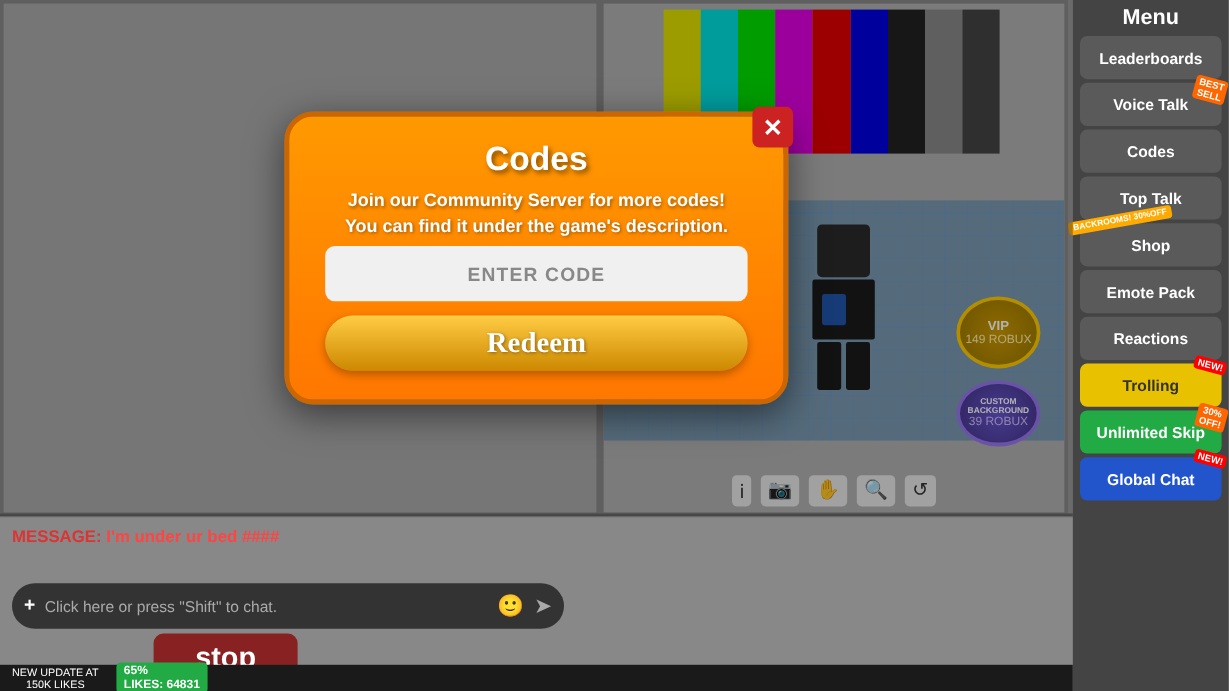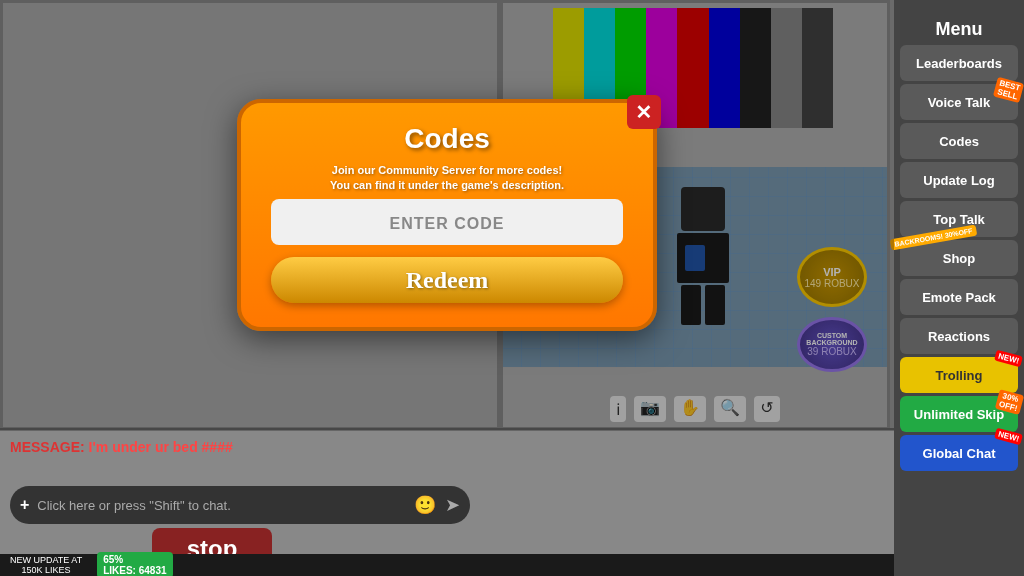--- a/index.html
+++ b/index.html
@@ -115,21 +115,21 @@
     
     #sidebar {
       position: absolute;
       right: 0; top: 0;
       width: 130px;
       height: 576px;
       background: #444;
       display: flex;
       flex-direction: column;
       align-items: center;
-      padding: 19px 4px;
+      padding: 4px 4px;
       gap: 3px;
     }
 
     #menu-title {
       color: white;
       font-size: 18px;
       font-weight: bold;
       margin-bottom: 2px;
       font-family: Arial, sans-serif;
     }
@@ -246,21 +246,21 @@
       border: none;
       border-radius: 8px;
       color: white;
       font-size: 24px;
       font-weight: bold;
       cursor: pointer;
       font-family: 'Arial Black', Arial, sans-serif;
     }
     #stop-btn {
       position: absolute;
-      bottom: 6px; left: 152px;
+      bottom: 6px; left: 128px;
       width: 120px;
       height: 42px;
       background: #882222;
       border: none;
       border-radius: 8px;
       color: white;
       font-size: 24px;
       font-weight: bold;
       cursor: pointer;
       font-family: 'Arial Black', Arial, sans-serif;
@@ -413,21 +413,21 @@
       font-size: 28px;
       font-weight: 900;
       font-family: 'Arial Black', Arial, sans-serif;
       text-shadow: 2px 2px 4px rgba(0,0,0,0.5);
       margin-bottom: 8px;
     }
 
     #modal-subtitle {
       text-align: center;
       color: white;
-      font-size: 11px;
+      font-size: 15px;
       font-weight: bold;
       font-family: Arial, sans-serif;
       text-shadow: 1px 1px 3px rgba(0,0,0,0.4);
       margin-bottom: 6px;
       line-height: 1.4;
     }
 
     #code-input {
       width: 100%;
       height: 46px;
@@ -573,23 +573,20 @@
       <span>Leaderboards</span>
     </button>
     <button class="menu-btn">
       <span>Voice Talk</span>
       <span class="badge badge-hot">BEST<br>SELL</span>
     </button>
     <button class="menu-btn">
       <span>Codes</span>
     </button>
     <button class="menu-btn">
-      <span>Update Log</span>
-    </button>
-    <button class="menu-btn">
       <span>Top Talk</span>
     </button>
     <button class="menu-btn" style="position:relative;">
       <span id="backrooms-img">BACKROOMS! 30%OFF</span>
       <span>Shop</span>
     </button>
     <button class="menu-btn">
       <span>Emote Pack</span>
     </button>
     <button class="menu-btn">

